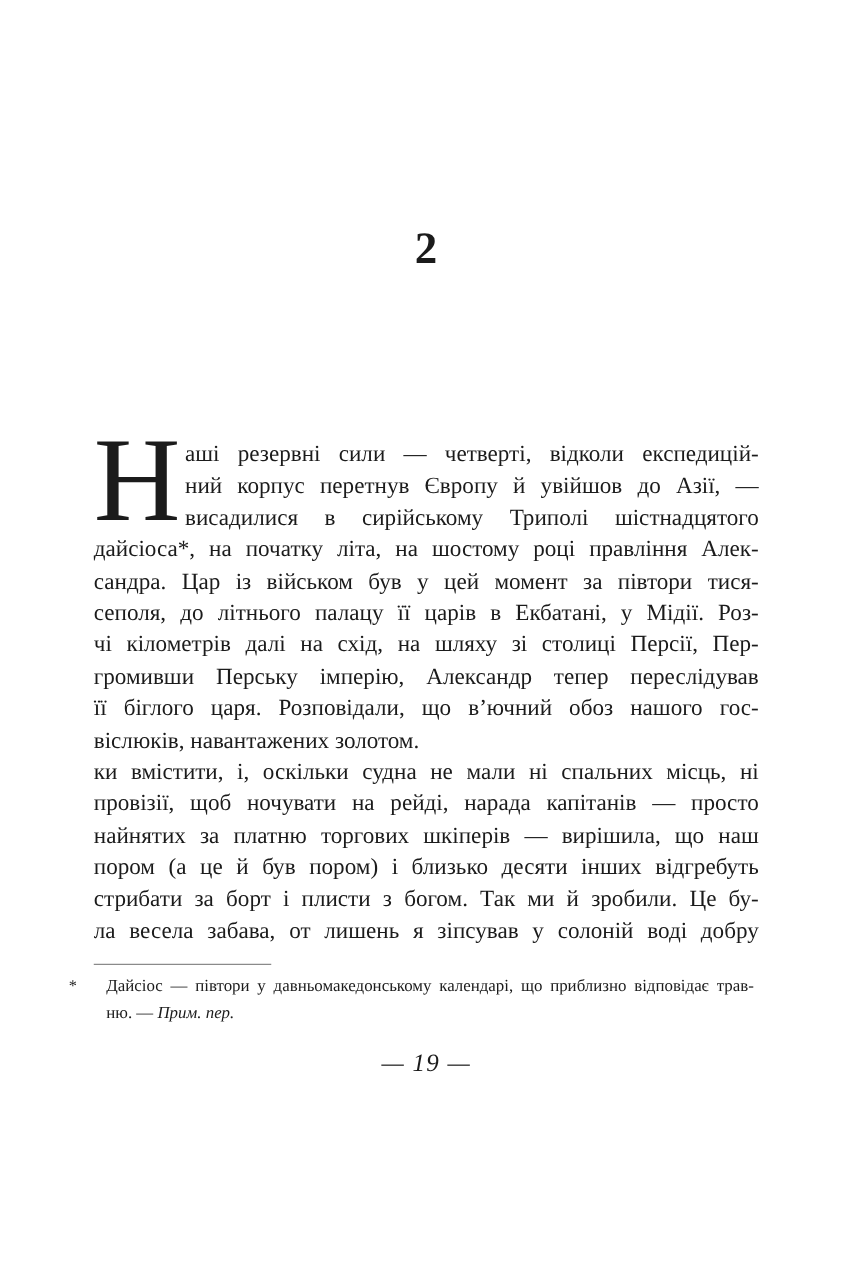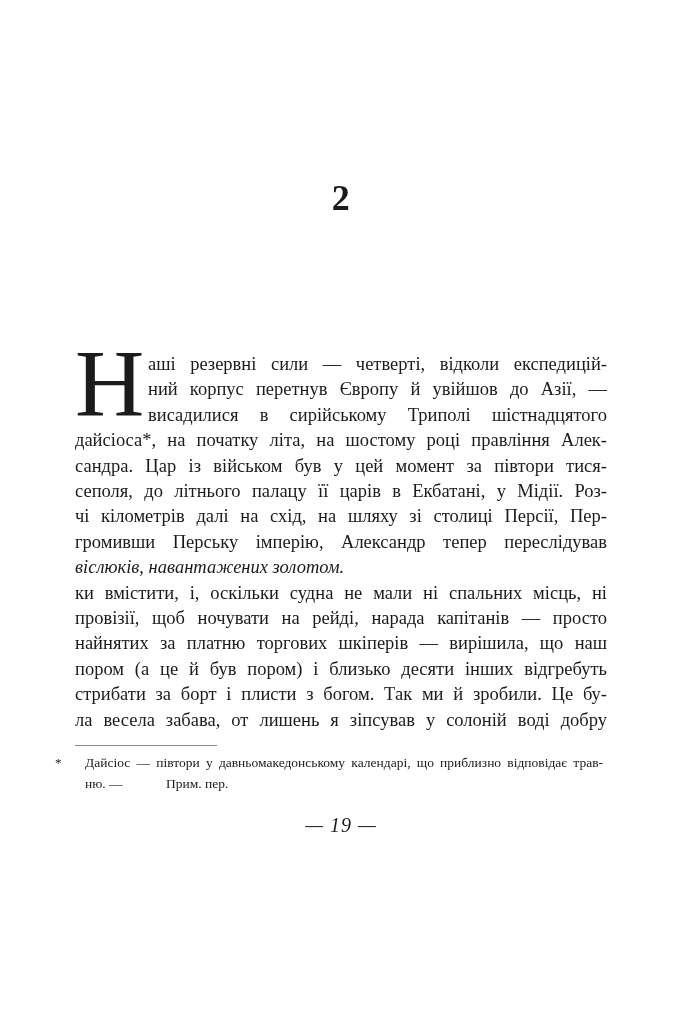--- a/index.html
+++ b/index.html
@@ -43,21 +43,20 @@
     line-height:1;
     font-weight:400;
   }
   .line{
     text-align:justify;
     text-align-last:justify;
     white-space:normal;
   }
   .line.endline{
     text-align-last:left;
-    font-style:italic;
   }
   .line.indent{
     text-indent:22px;
   }
   .footnote-block{
     margin-left:75px;
     margin-top:12px;
   }
   .footnote-divider{
     width:142px;
@@ -78,21 +77,21 @@
     font-size:13px;
   }
   .fn-text{
     width:518px;
   }
   .fn-line1{
     text-align:justify;
     text-align-last:justify;
   }
   .fn-line2{text-align:left;}
-  .fn-italic{margin-left:40px;}
+  .fn-italic{font-style:italic;}
   .folio{
     margin:20px 75px 0 75px;
     width:532px;
     text-align:center;
     font-style:italic;
     font-size:20px;
     letter-spacing:1px;
   }
 </style>
 </head>
@@ -106,20 +105,21 @@
       <div class="paragraph">
         <span class="dropcap">Н</span>
         <div class="line">аші резервні сили — четверті, відколи експедицій-</div>
         <div class="line">ний корпус перетнув Європу й увійшов до Азії, —</div>
         <div class="line">висадилися в сирійському Триполі шістнадцятого</div>
         <div class="line">дайсіоса*, на початку літа, на шостому році правління Алек-</div>
         <div class="line">сандра. Цар із військом був у цей момент за півтори тися-</div>
         <div class="line">сеполя, до літнього палацу її царів в Екбатані, у Мідії. Роз-</div>
         <div class="line">чі кілометрів далі на схід, на шляху зі столиці Персії, Пер-</div>
         <div class="line">громивши Перську імперію, Александр тепер переслідував</div>
+        <div class="line">її біглого царя. Розповідали, що в’ючний обоз нашого гос-</div>
         <div class="line endline">віслюків, навантажених золотом.</div>
       </div>
       <div class="paragraph">
         <div class="line">ки вмістити, і, оскільки судна не мали ні спальних місць, ні</div>
         <div class="line">провізії, щоб ночувати на рейді, нарада капітанів — просто</div>
         <div class="line">найнятих за платню торгових шкіперів — вирішила, що наш</div>
         <div class="line">пором (а це й був пором) і близько десяти інших відгребуть</div>
         <div class="line">стрибати за борт і плисти з богом. Так ми й зробили. Це бу-</div>
         <div class="line">ла весела забава, от лишень я зіпсував у солоній воді добру</div>
       </div>

